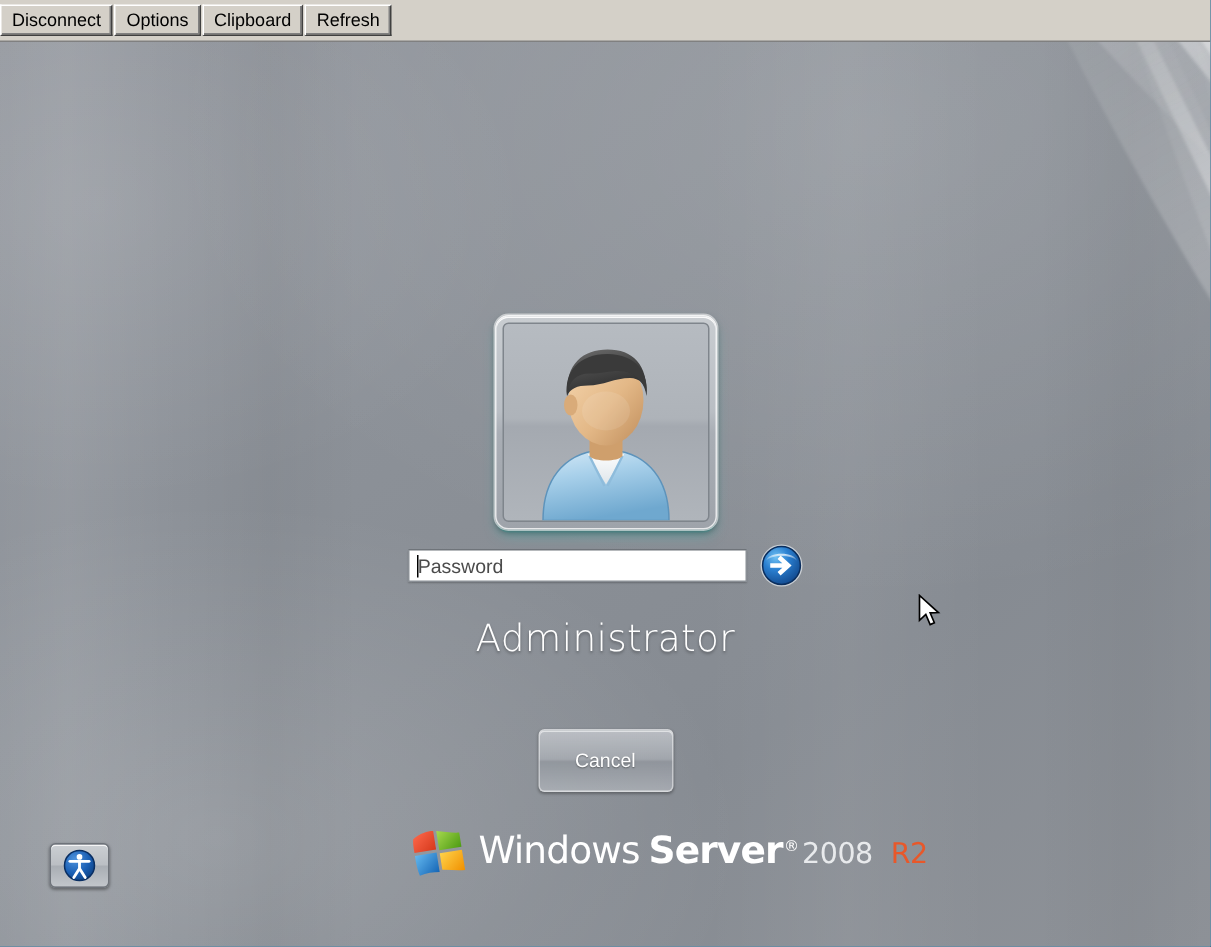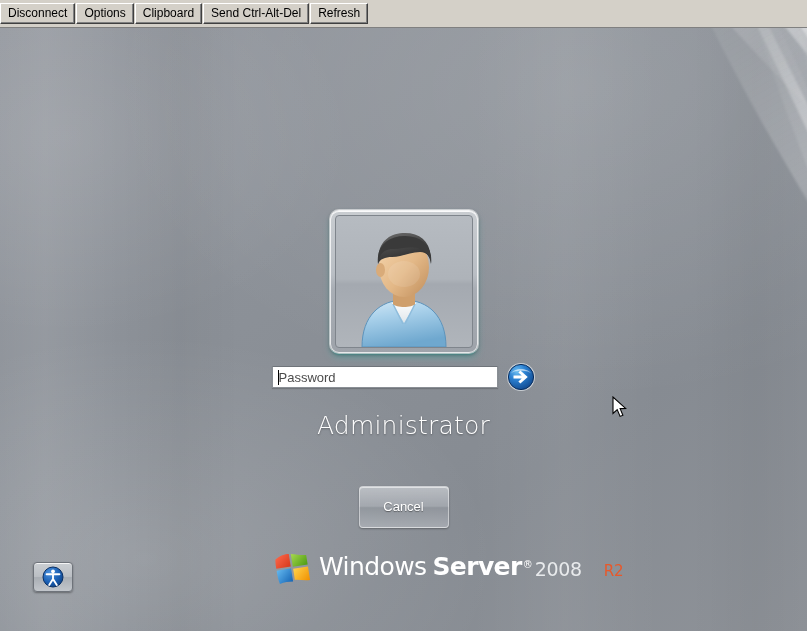--- a/index.html
+++ b/index.html
@@ -244,24 +244,24 @@
   .brand-year {
     font-family: "DejaVu Sans", sans-serif;
     font-size: 19px;
     font-weight: 400;
     color: #e8eaec;
     margin-left: 2px;
     letter-spacing: -0.3px;
   }
   .brand-r2 {
     font-family: "DejaVu Sans", sans-serif;
-    font-size: 15px;
+    font-size: 19px;
     font-weight: 400;
     color: #e8582a;
-    margin-left: 22px;
+    margin-left: 12px;
     letter-spacing: -0.3px;
   }
   #brand-edition {
     font-family: "DejaVu Sans", sans-serif;
     font-size: 16px;
     font-weight: 300;
     color: #e9ebed;
     margin-top: 3px;
     letter-spacing: 0.1px;
   }
@@ -296,21 +296,20 @@
 </style>
 </head>
 <body>
 
 <div id="screen">
 
   <div id="toolbar">
     <button class="tb-btn">Disconnect</button>
     <button class="tb-btn">Options</button>
     <button class="tb-btn">Clipboard</button>
-    <button class="tb-btn">Send Ctrl-Alt-Del</button>
     <button class="tb-btn">Refresh</button>
   </div>
 
   <div id="desktop">
 
     <div class="band" style="left:-30px;width:150px;background:linear-gradient(90deg,rgba(255,255,255,0.00),rgba(255,255,255,0.07),rgba(255,255,255,0.00));"></div>
     <div class="band" style="left:120px;width:120px;background:linear-gradient(90deg,rgba(0,0,0,0.00),rgba(0,0,0,0.035),rgba(0,0,0,0.00));"></div>
     <div class="band" style="left:470px;width:190px;background:linear-gradient(90deg,rgba(255,255,255,0.00),rgba(255,255,255,0.05),rgba(255,255,255,0.00));"></div>
     <div class="band" style="left:690px;width:130px;background:linear-gradient(90deg,rgba(0,0,0,0.00),rgba(0,0,0,0.03),rgba(0,0,0,0.00));"></div>
 

